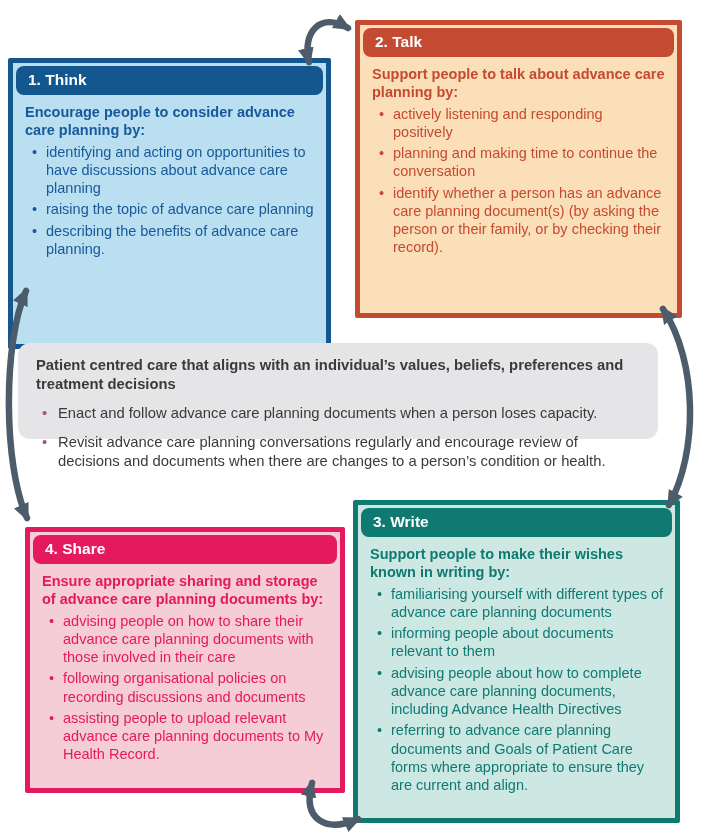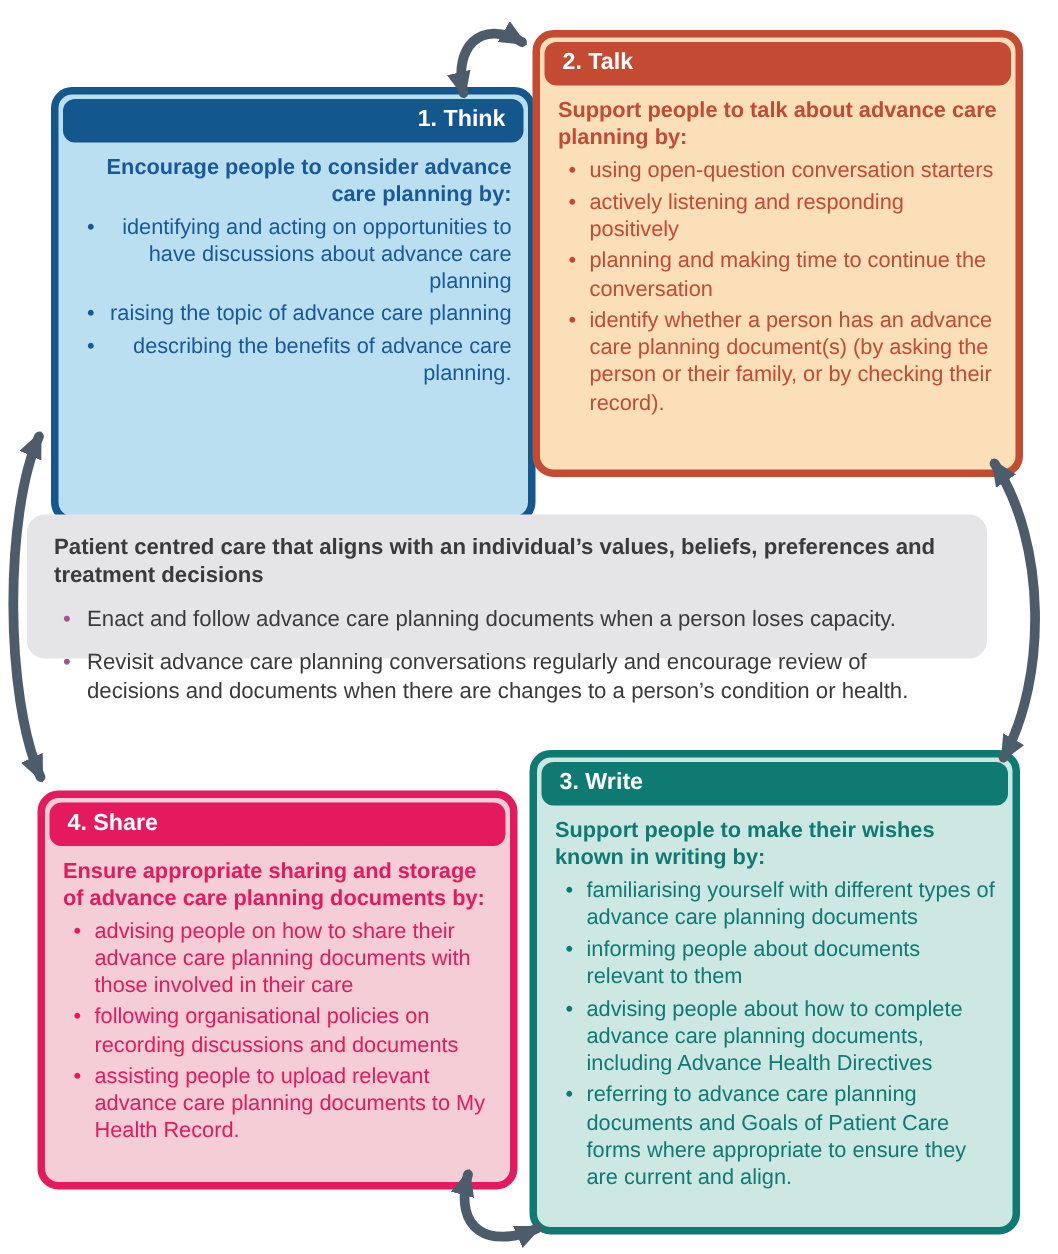--- a/index.html
+++ b/index.html
@@ -3,21 +3,21 @@
 <meta charset="utf-8">
 <style>
   html,body{margin:0;padding:0;background:#ffffff;}
   body{font-family:"Liberation Sans","DejaVu Sans",sans-serif;}
   #canvas{position:relative;width:705px;height:836px;background:#ffffff;overflow:hidden;}
 
   .cycle-box{
     position:absolute;box-sizing:border-box;
     border:5px solid var(--header);
     background:var(--body);
-    border-radius:14px;
+    border-radius:2px;
     color:var(--text);
     overflow:hidden;
   }
   .cycle-box .hdr{
     background:var(--header);
     color:#ffffff;
     font-weight:bold;
     font-size:15.5px;
     border-radius:8px;
     margin:3px;
@@ -40,21 +40,21 @@
     border-radius:12px;
     padding:13px 18px 12px 18px;
     font-size:14.8px;
     line-height:1.3;
   }
   .center-box .ttl{font-weight:bold;}
   .center-box ul.bullets{margin-top:10px;}
   .center-box ul.bullets li{margin-top:9px;padding-left:22px;}
   .center-box ul.bullets li::before{color:var(--bullet);left:6px;}
 
-  #box-think{left:34px; top:58px; width:323px; height:291px;text-align:right;}
+  #box-think{left:8px; top:58px; width:323px; height:291px;}
   #box-talk {left:355px;top:20px; width:327px; height:298px;}
   #box-center{left:18px;top:343px;width:640px; height:96px;}
   #box-share{left:25px; top:527px;width:320px; height:266px;}
   #box-write{left:353px;top:500px;width:327px; height:323px;}
 
   #cycle-arrows{position:absolute;left:0;top:0;pointer-events:none;}
   #cycle-arrows path.flow{fill:none;stroke:var(--stroke,#4D5C6B);stroke-width:6.5;stroke-linecap:round;}
   #cycle-arrows .arrowhead{fill:var(--stroke,#4D5C6B);}
 </style>
 </head>
@@ -72,21 +72,20 @@
         <li>describing the benefits of advance care planning.</li>
       </ul>
     </div>
   </div>
 
   <div class="cycle-box" id="box-talk" style="--header: #C54A32; --body: #FBDFB9; --text: #C54A32;">
     <div class="hdr">2. Talk</div>
     <div class="bd">
       <p class="intro">Support people to talk about advance care planning by:</p>
       <ul class="bullets">
-        <li>using open-question conversation starters</li>
         <li>actively listening and responding positively</li>
         <li>planning and making time to continue the conversation</li>
         <li>identify whether a person has an advance care planning document(s) (by asking the person or their family, or by checking their record).</li>
       </ul>
     </div>
   </div>
 
   <div class="center-box" id="box-center" style="--bg: #E5E4E6; --text: #3A3A3A; --bullet: #A0538F;">
     <div class="ttl">Patient centred care that aligns with an individual’s values, beliefs, preferences and treatment decisions</div>
     <ul class="bullets">

